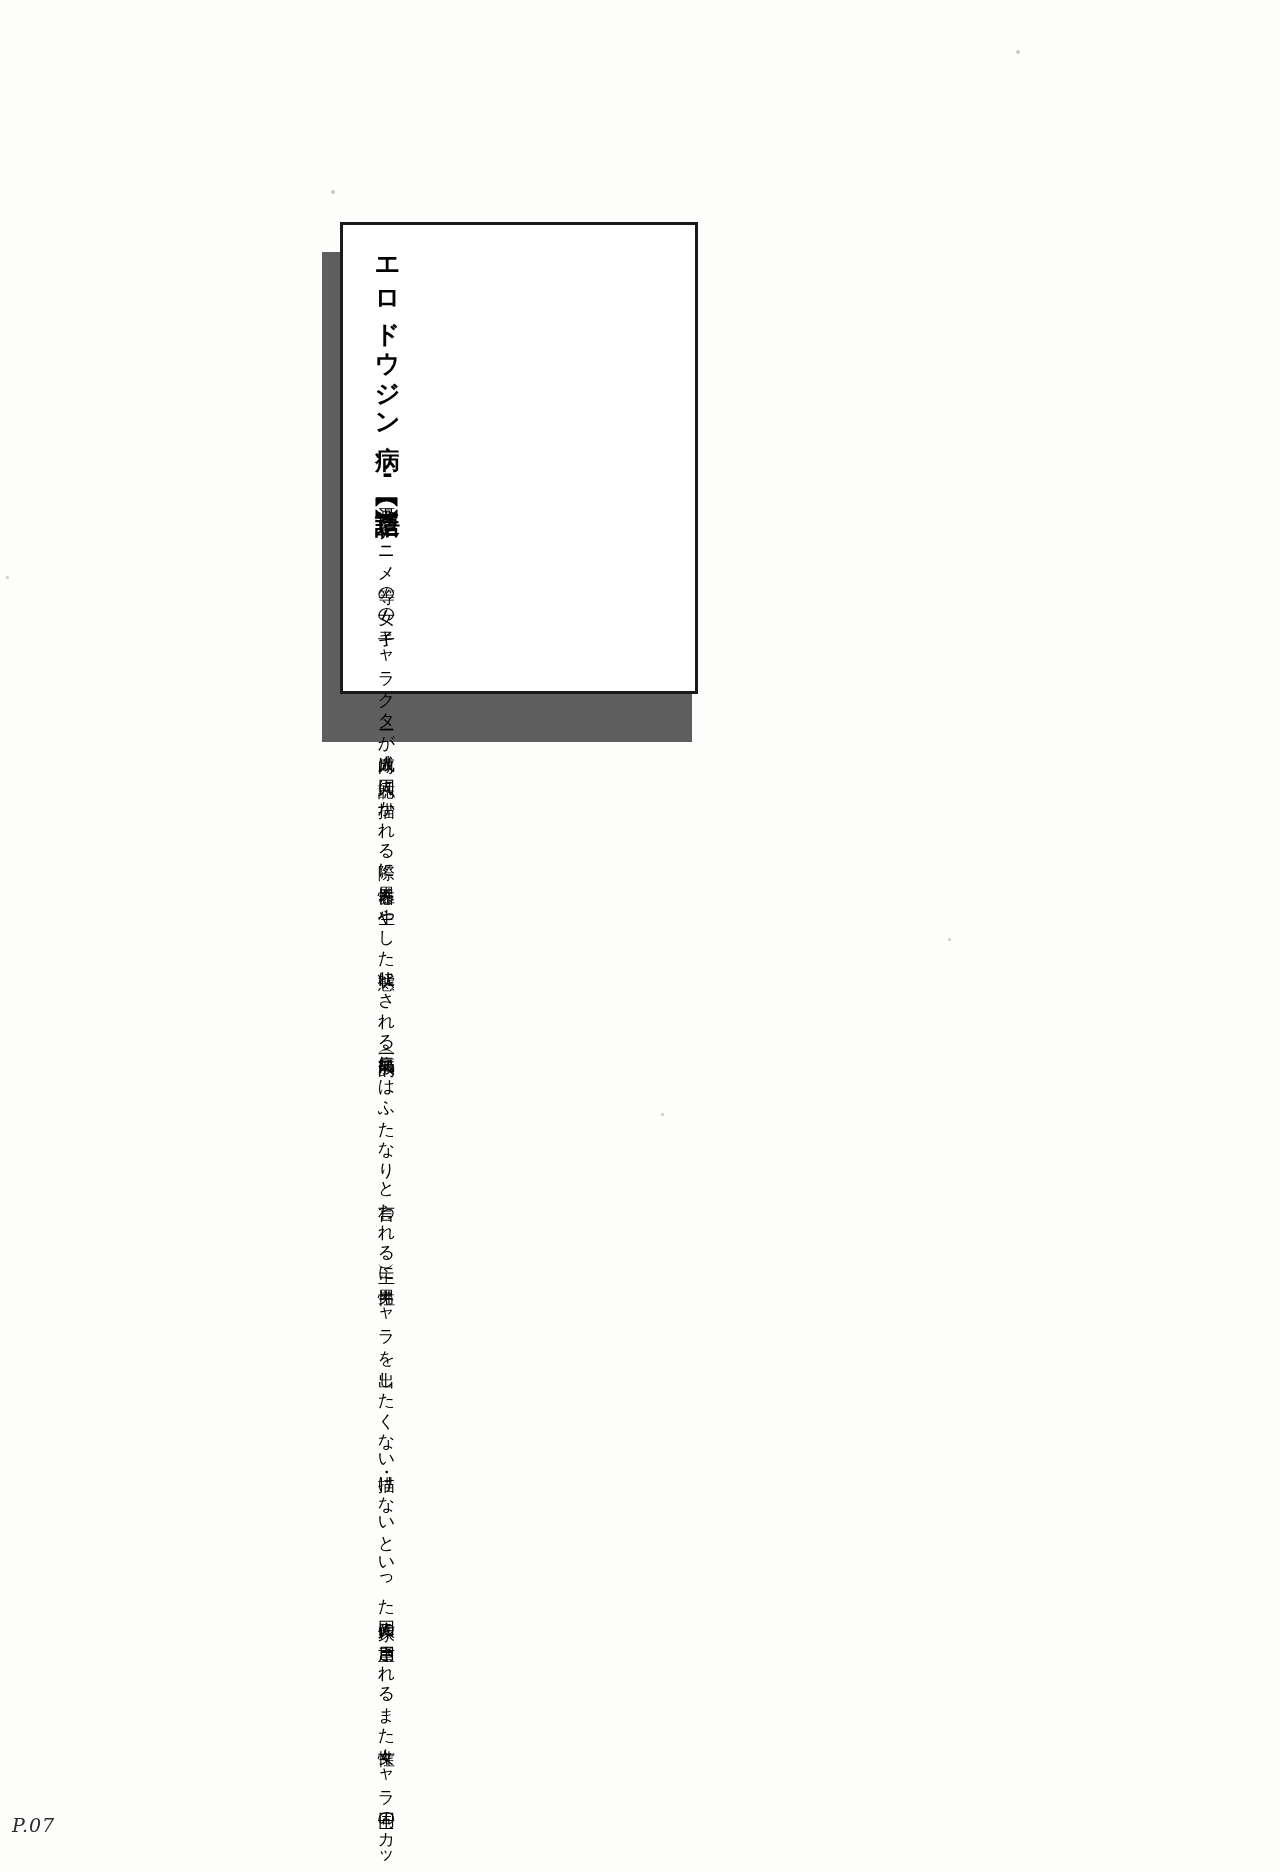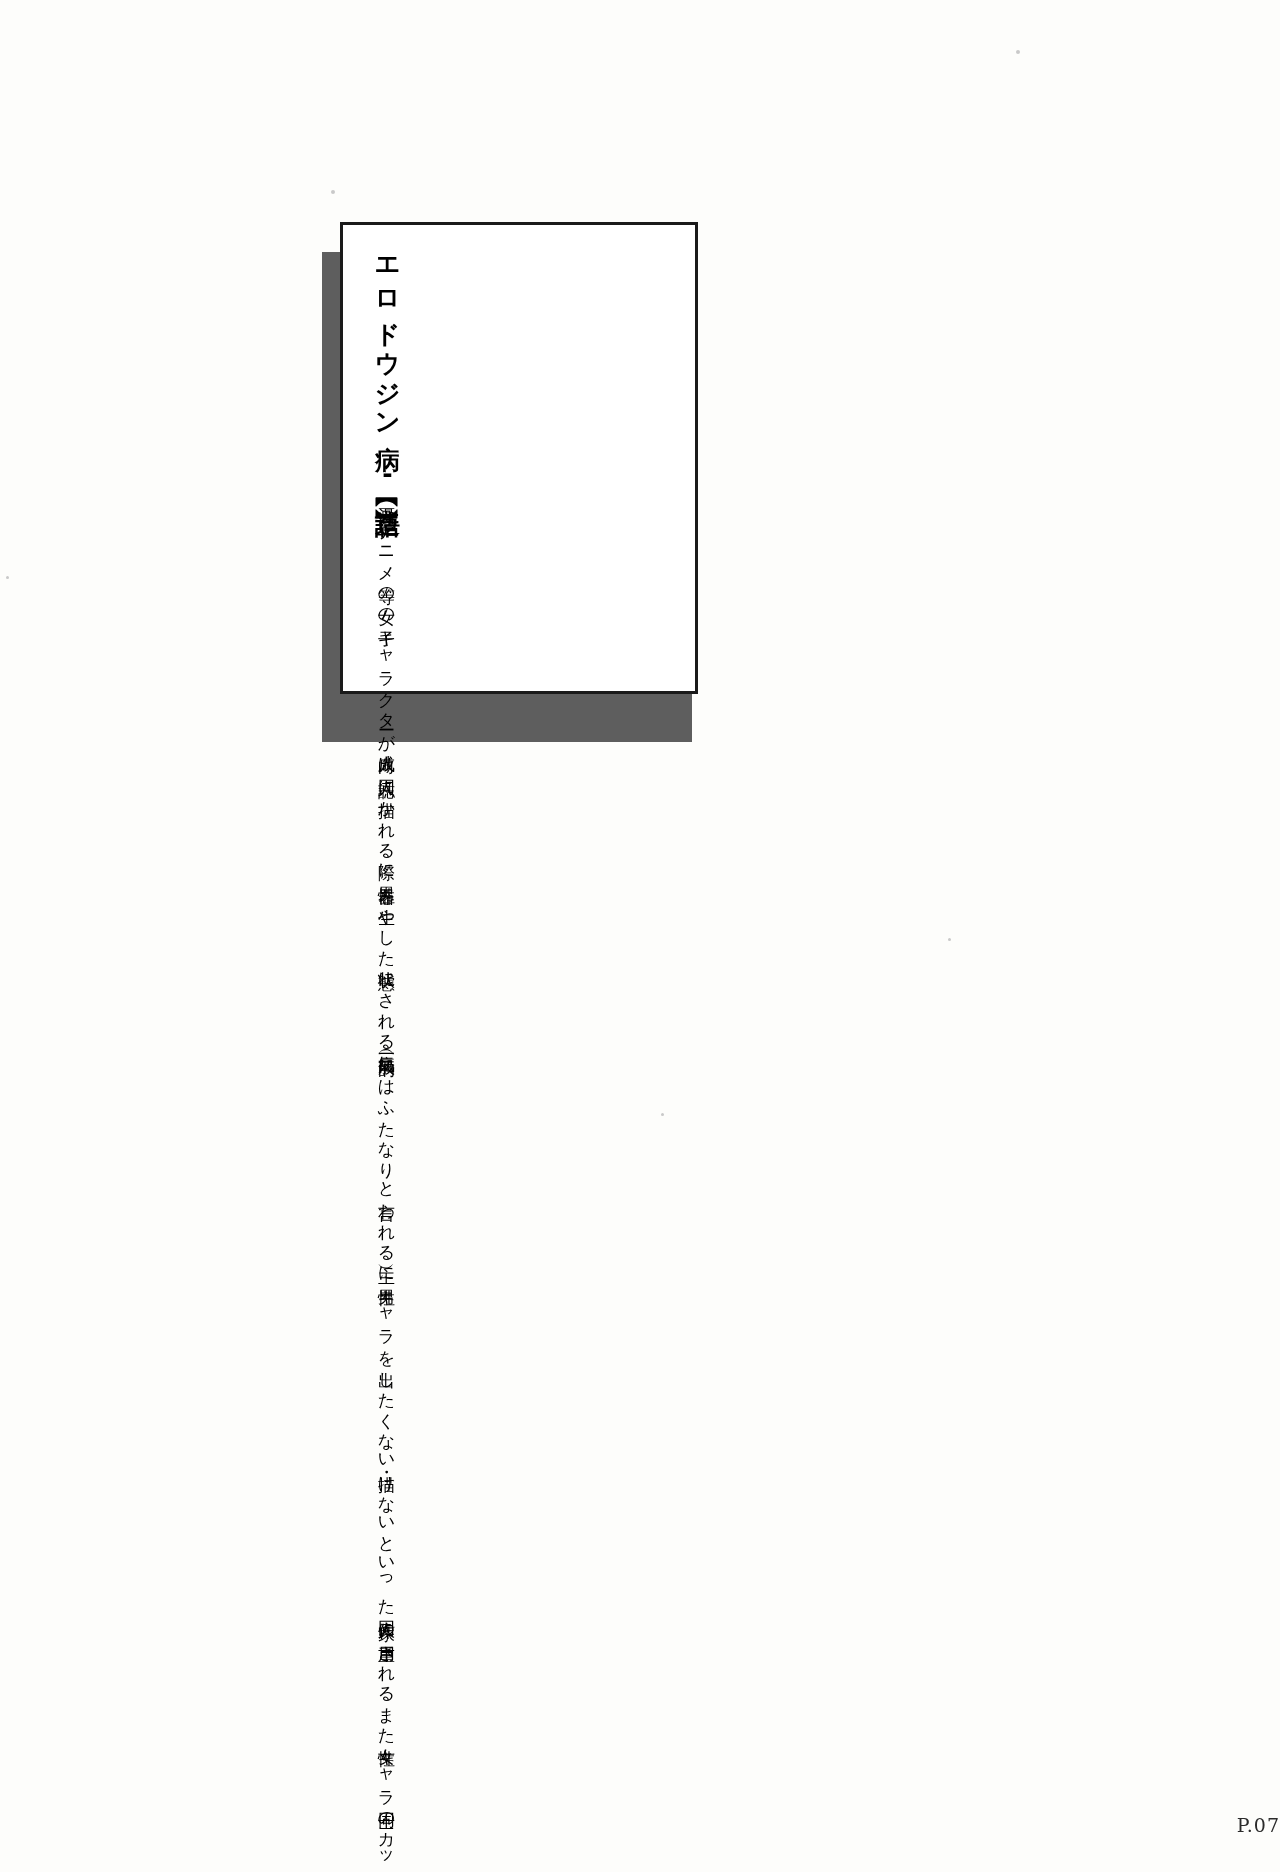--- a/index.html
+++ b/index.html
@@ -89,25 +89,26 @@
   }
   .para-gap {
     margin-left: 14px;
   }
 
   .page-number {
     position: absolute;
     left: 12px;
     right: 0;
     bottom: 36px;
-    text-align: right;
+    text-align: left;
     font-family: "DejaVu Serif", "Liberation Serif", serif;
     font-size: 19px;
     letter-spacing: 1px;
     color: #2b2b2b;
+    font-style: italic;
   }
 </style>
 </head>
 <body>
 
 <div class="page">
 
   <div class="speck" style="left:1016px; top:50px; width:4px; height:4px;"></div>
   <div class="speck" style="left:331px; top:190px; width:4px; height:4px;"></div>
   <div class="speck" style="left:6px; top:576px; width:3px; height:3px;"></div>

